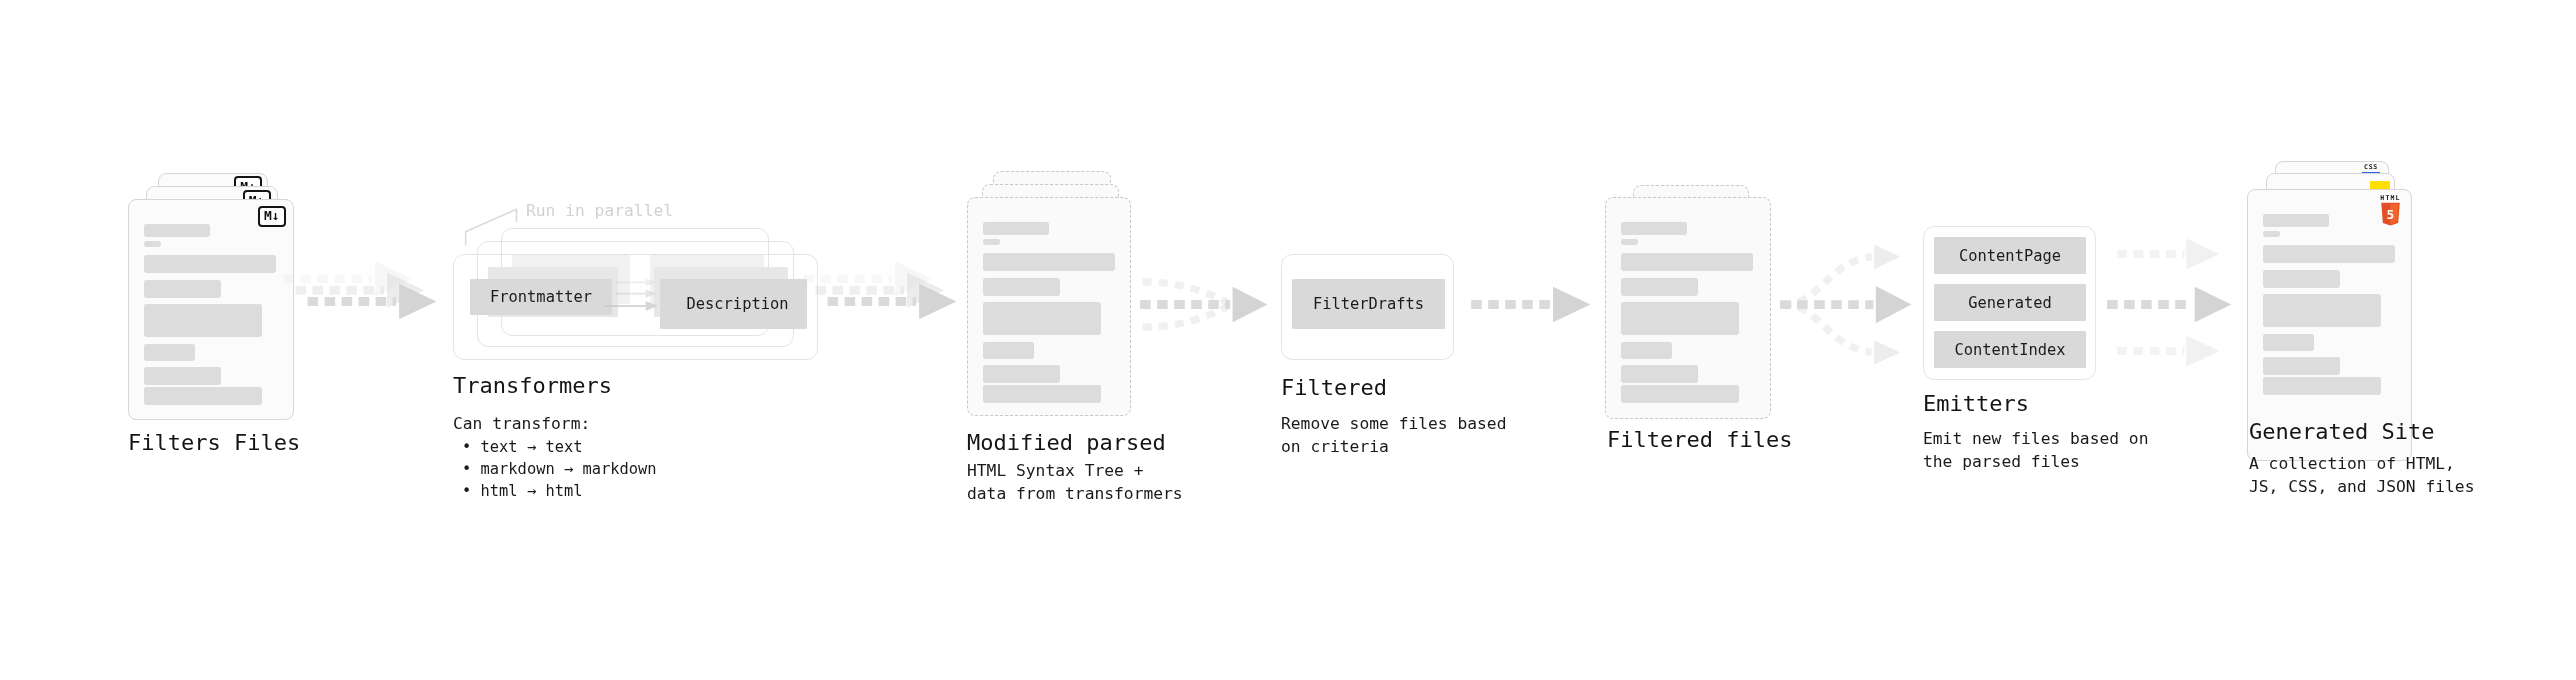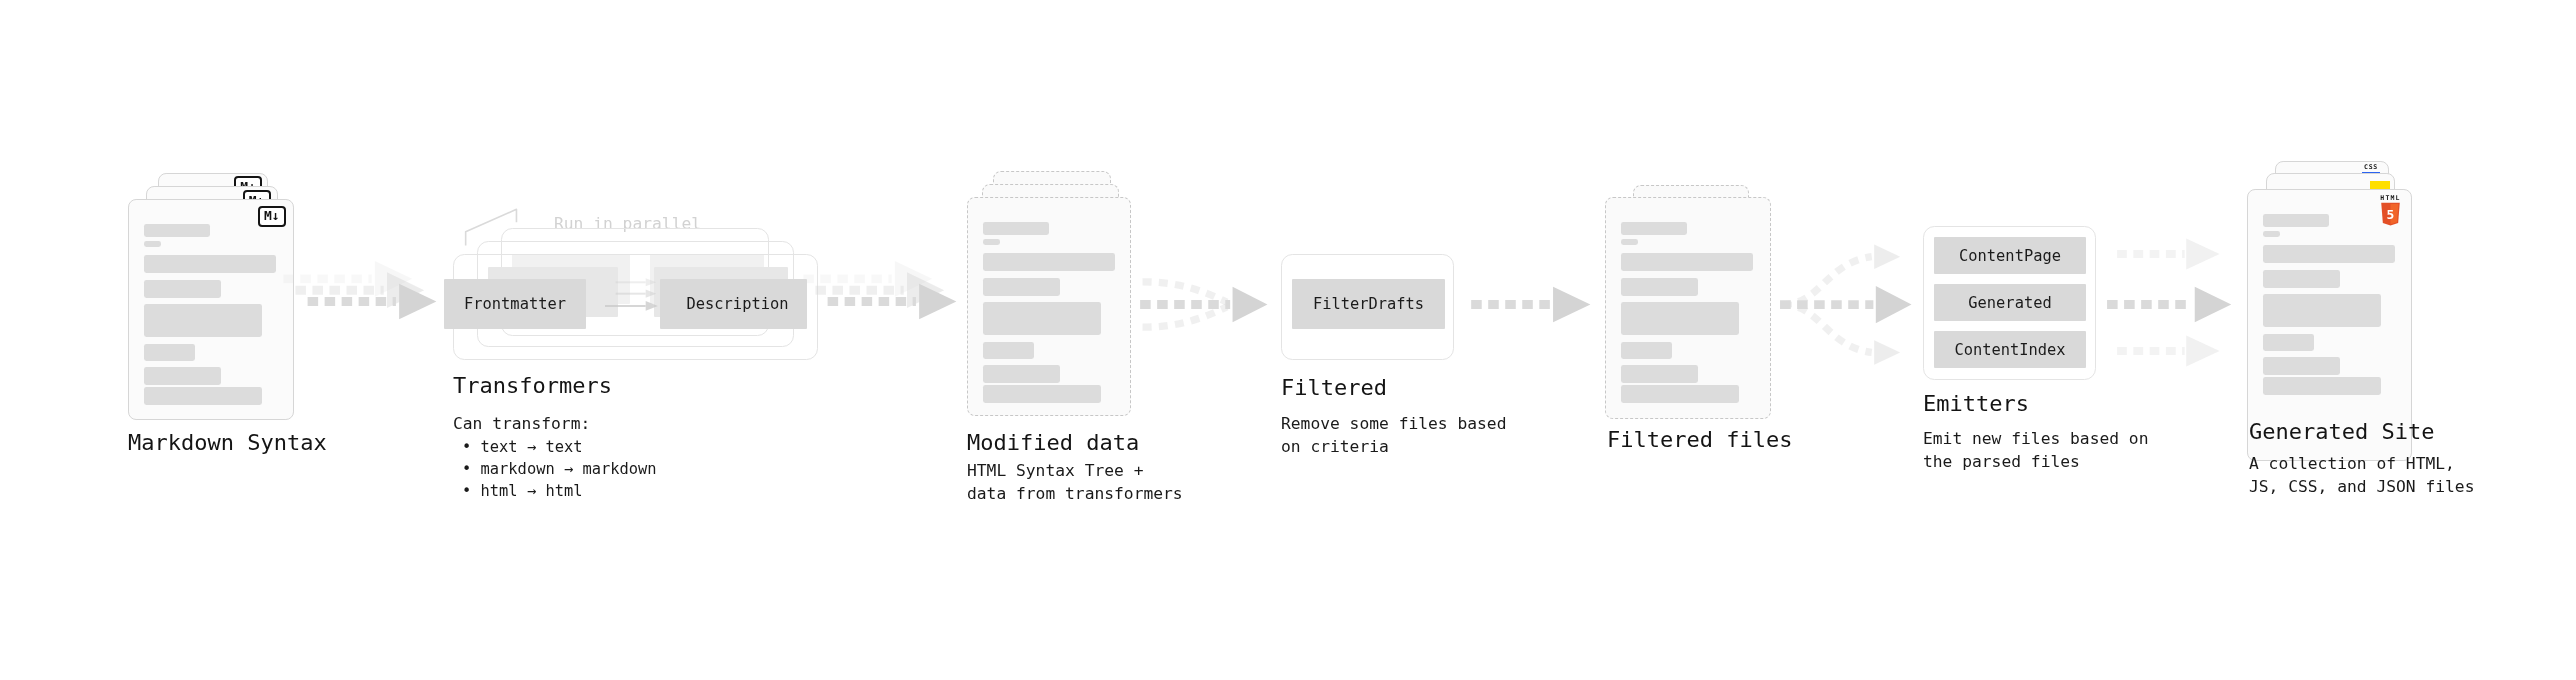--- a/index.html
+++ b/index.html
@@ -58,21 +58,21 @@
       <span class="md-badge" style="right:7.3px;top:5.7px;">M↓</span>
       <div class="bar" style="top:24.4px;width:66px;height:12.2px;"></div>
       <div class="bar" style="top:41px;width:17px;height:5.7px;"></div>
       <div class="bar" style="top:55px;width:132px;height:18px;"></div>
       <div class="bar" style="top:80px;width:77px;height:18px;"></div>
       <div class="bar" style="top:104px;width:118px;height:32.5px;"></div>
       <div class="bar" style="top:144px;width:51px;height:17px;"></div>
       <div class="bar" style="top:167px;width:77px;height:18px;"></div>
       <div class="bar" style="top:187px;width:118px;height:18px;"></div>
     </div>
-    <div class="heading" style="left:128px;top:430px;">Markdown Syntax</div>
+    <div class="heading" style="left:128px;top:430px;">Filters Files</div>
   </div>
 
   <svg class="abs" style="left:297px;top:244px;" width="150" height="81" viewBox="0 0 185 100">
     <g transform="translate(-30,-28)" opacity="0.18">
       <line x1="13" y1="71" x2="122" y2="71" stroke="#dadada" stroke-width="11" stroke-dasharray="13 8"></line>
       <path d="M126 49 L172 71 L126 93 Z" fill="#d4d4d4"></path>
     </g>
     <g transform="translate(-15,-14)" opacity="0.42">
       <line x1="13" y1="71" x2="122" y2="71" stroke="#dadada" stroke-width="11" stroke-dasharray="13 8"></line>
       <path d="M126 49 L172 71 L126 93 Z" fill="#d4d4d4"></path>
@@ -80,32 +80,32 @@
     <g>
       <line x1="13" y1="71" x2="122" y2="71" stroke="#dadada" stroke-width="11" stroke-dasharray="13 8"></line>
       <path d="M126 49 L172 71 L126 93 Z" fill="#d4d4d4"></path>
     </g>
   </svg>
 
   <div>
     <svg class="abs" style="left:459px;top:202px;" width="73" height="50" viewBox="0 0 90 62">
       <polyline points="8,54 8,37 71,9 71,25" fill="none" stroke="#dadada" stroke-width="2" stroke-linejoin="round"></polyline>
     </svg>
-    <div class="note" style="left:526px;top:214px;margin-left:28px;">Run in parallel</div>
+    <div class="note" style="left:526px;top:201px;">Run in parallel</div>
 
     <div class="tbox" style="left:501px;top:228px;width:268px;height:108px;"></div>
     <div class="pill ghost3" style="left:512px;top:254px;width:118px;height:50px;"></div>
     <div class="pill ghost3" style="left:650px;top:254px;width:114px;height:50px;"></div>
 
     <div class="tbox" style="left:477px;top:241px;width:317px;height:106px;"></div>
     <div class="pill ghost2" style="left:488px;top:267px;width:130px;height:50px;"></div>
     <div class="pill ghost2" style="left:654px;top:267px;width:134px;height:50px;"></div>
 
     <div class="tbox" style="left:453px;top:254px;width:365px;height:106px;"></div>
-    <div class="pill" style="left:444px;top:279px;width:142px;height:50px;">Frontmatter</div>
+    <div class="pill" style="left:470px;top:279px;width:142px;height:36px;">Frontmatter</div>
     <svg class="abs" style="left:605px;top:274px;" width="57" height="41" viewBox="0 0 70 50">
       <g opacity="0.3">
         <line x1="13" y1="10" x2="50" y2="10" stroke="#c9c9c9" stroke-width="2.5"></line>
         <path d="M50 5 L63 10 L50 15 Z" fill="#c9c9c9"></path>
       </g>
       <g opacity="0.45">
         <line x1="13" y1="24" x2="50" y2="24" stroke="#c9c9c9" stroke-width="2.5"></line>
         <path d="M50 19 L63 24 L50 29 Z" fill="#c9c9c9"></path>
       </g>
       <g opacity="0.75">
@@ -145,21 +145,21 @@
     <div class="card dashed" style="left:967px;top:197px;width:164px;height:219px;">
       <div class="bar" style="top:24.4px;width:66px;height:12.2px;"></div>
       <div class="bar" style="top:41px;width:17px;height:5.7px;"></div>
       <div class="bar" style="top:55px;width:132px;height:18px;"></div>
       <div class="bar" style="top:80px;width:77px;height:18px;"></div>
       <div class="bar" style="top:104px;width:118px;height:32.5px;"></div>
       <div class="bar" style="top:144px;width:51px;height:17px;"></div>
       <div class="bar" style="top:167px;width:77px;height:18px;"></div>
       <div class="bar" style="top:187px;width:118px;height:18px;"></div>
     </div>
-    <div class="heading" style="left:967px;top:430px;">Modified data</div>
+    <div class="heading" style="left:967px;top:430px;">Modified parsed</div>
     <div class="caption" style="left:967px;top:459px;">HTML Syntax Tree +
 data from transformers</div>
   </div>
 
   <svg class="abs" style="left:1136px;top:268px;" width="138" height="73" viewBox="0 0 170 90">
     <path d="M8 17 C58 17 88 31 112 42" fill="none" stroke="#dadada" stroke-width="9" stroke-dasharray="11 9" opacity="0.4"></path>
     <path d="M8 73 C58 73 88 59 112 48" fill="none" stroke="#dadada" stroke-width="9" stroke-dasharray="11 9" opacity="0.4"></path>
     <line x1="5" y1="45" x2="116" y2="45" stroke="#dadada" stroke-width="11" stroke-dasharray="13 8"></line>
     <path d="M119 23 L162 45 L119 67 Z" fill="#d4d4d4"></path>
   </svg>

